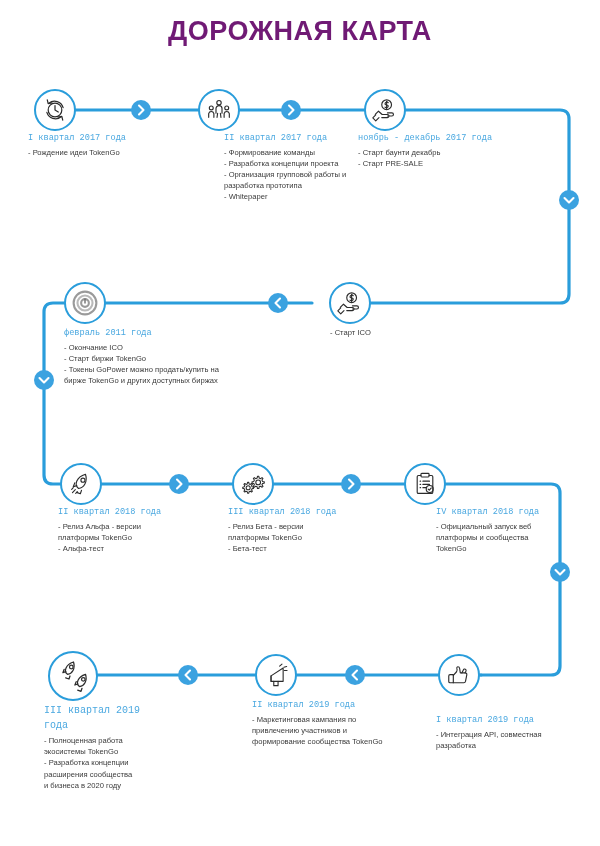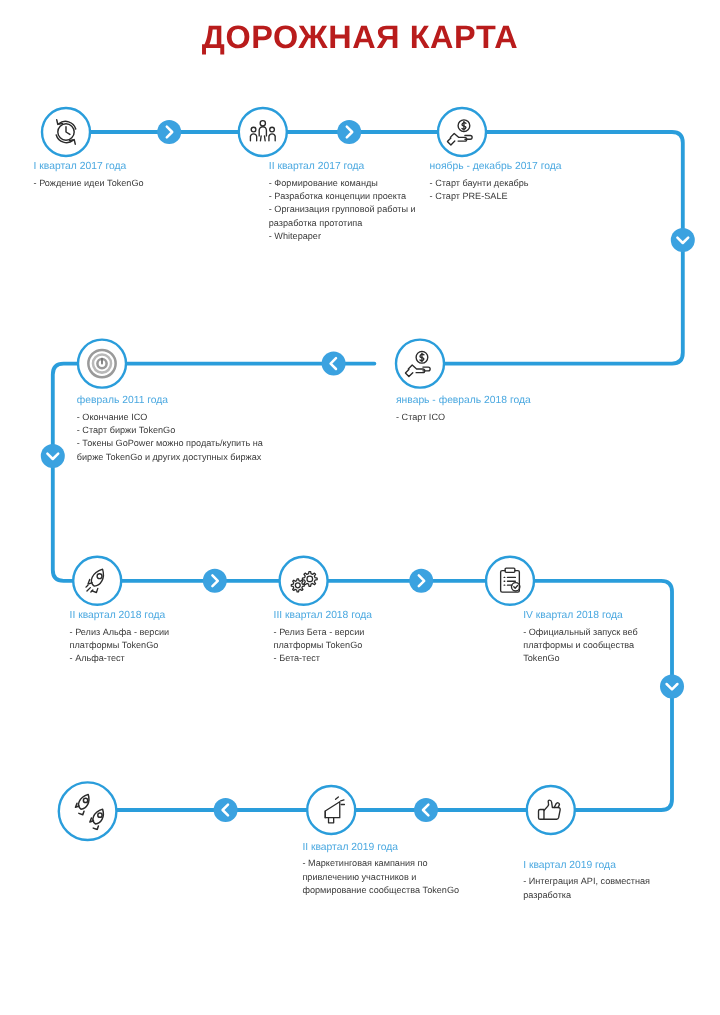--- a/index.html
+++ b/index.html
@@ -14,21 +14,21 @@
   #root{position:relative;width:600px;height:846px;}
 
   
   .title{
     position:absolute;
     top:16px;left:0;width:600px;
     text-align:center;
     font-size:27px;
     font-weight:bold;
     letter-spacing:0.5px;
-    color:#b91c1c;
+    color:#701a75;
     font-family:"Liberation Sans","DejaVu Sans",sans-serif;
   }
 
   
   #wires{position:absolute;top:0;left:0;width:600px;height:846px;}
 
   
   .node{position:absolute;}
   .bubble{
     position:absolute;
@@ -41,21 +41,21 @@
   }
   .bubble svg{display:block;}
 
   .txt{position:absolute;}
   .hd{
     color:#4aa8e0;
     font-size:8.6px;
     line-height:12.5px;
     margin-bottom:2px;
     white-space:pre-line;
-    font-family:Liberation Sans, sans-serif;
+    font-family:Liberation Mono, monospace;
   }
   .bd{
     color:#3a3a3a;
     font-size:7.6px;
     line-height:11.2px;
     white-space:pre-line;
     font-family:"Liberation Sans","DejaVu Sans",sans-serif;
   }
   .hd.big{font-size:10px;line-height:15px;}
 </style>
@@ -230,21 +230,20 @@
         <circle cx="18" cy="9.5" r="6"></circle>
         <path d="M20 7 A2.4 2.4 0 0 0 16 8.6 C16 10.6 20 9.2 20 11.2 A2.4 2.4 0 0 1 16 12.4"></path>
         <path d="M18 5.2 L18 14"></path>
         <path d="M4 21.5 L8 17.5 L12.5 21.5 L19 21.5 A1.9 1.9 0 0 1 19 25.3 L12 25.3"></path>
         <path d="M8.6 25.3 L4.6 29.3 L1 25.7 L4.6 22.1"></path>
         <path d="M19 23.4 L24.5 23.4 A1.9 1.9 0 0 0 24.5 19.6 L19 19.6"></path>
       </g>
     </svg>
   </div>
   <div class="txt" style="left:330px;top:327px;width:180px;">
-    <div class="hd">январь - февраль 2018 года</div>
     <div class="bd">- Старт ICO</div>
   </div>
 
   <div class="bubble" style="left:60px;top:463px;">
     <svg width="26" height="26" viewBox="0 0 32 32">
       <g fill="none" stroke="#2b2b2b" stroke-width="1.4" stroke-linecap="round" stroke-linejoin="round">
         <path d="M13 21.5 C7 17 10.5 7.5 21.5 4 C24.5 13.5 19.5 21 13 21.5 Z"></path>
         <circle cx="18.4" cy="11.3" r="2.5"></circle>
         <path d="M10.8 18 L6.5 19.4 L8.3 14.6"></path>
         <path d="M16.6 23.8 L15.2 28 L10.6 26.3"></path>
@@ -303,20 +302,29 @@
         <circle cx="14.3" cy="7 " r="1.8"></circle>
         <path d="M8.9 11.7 L5.9 12.7 L7.2 9.3"></path>
         <path d="M13 16 L12 19 L8.7 17.8"></path>
         <path d="M22.5 26.6 C18.3 23.4 20.8 16.8 28.5 14.3 C30.6 20.9 27.1 26.2 22.5 26.6 Z"></path>
         <circle cx="26.3" cy="19.3" r="1.8"></circle>
         <path d="M20.9 24 L17.9 25 L19.2 21.6"></path>
         <path d="M25 28.3 L24 31.3 L20.7 30.1"></path>
       </g>
     </svg>
   </div>
+  <div class="txt" style="left:44px;top:703px;width:125px;">
+    <div class="hd big">III квартал 2019
+года</div>
+    <div class="bd">- Полноценная работа
+экосистемы TokenGo
+- Разработка концепции
+расширения сообщества
+и бизнеса в 2020 году</div>
+  </div>
 
   <div class="bubble" style="left:255px;top:654px;">
     <svg width="25" height="25" viewBox="0 0 32 32">
       <g fill="none" stroke="#2b2b2b" stroke-width="1.4" stroke-linecap="round" stroke-linejoin="round">
         <path d="M9 16.5 L24.5 6.5 L24.5 23.5 L9 23.5 Z"></path>
         <path d="M9 16.5 L9 23.5"></path>
         <path d="M12.5 23.5 L12.5 29 L18 29 L18 23.5"></path>
         <path d="M20 4 L23 1.5 M25.5 5.5 L29 4.5 M26 9.5 L29.5 9.5"></path>
       </g>
     </svg>

